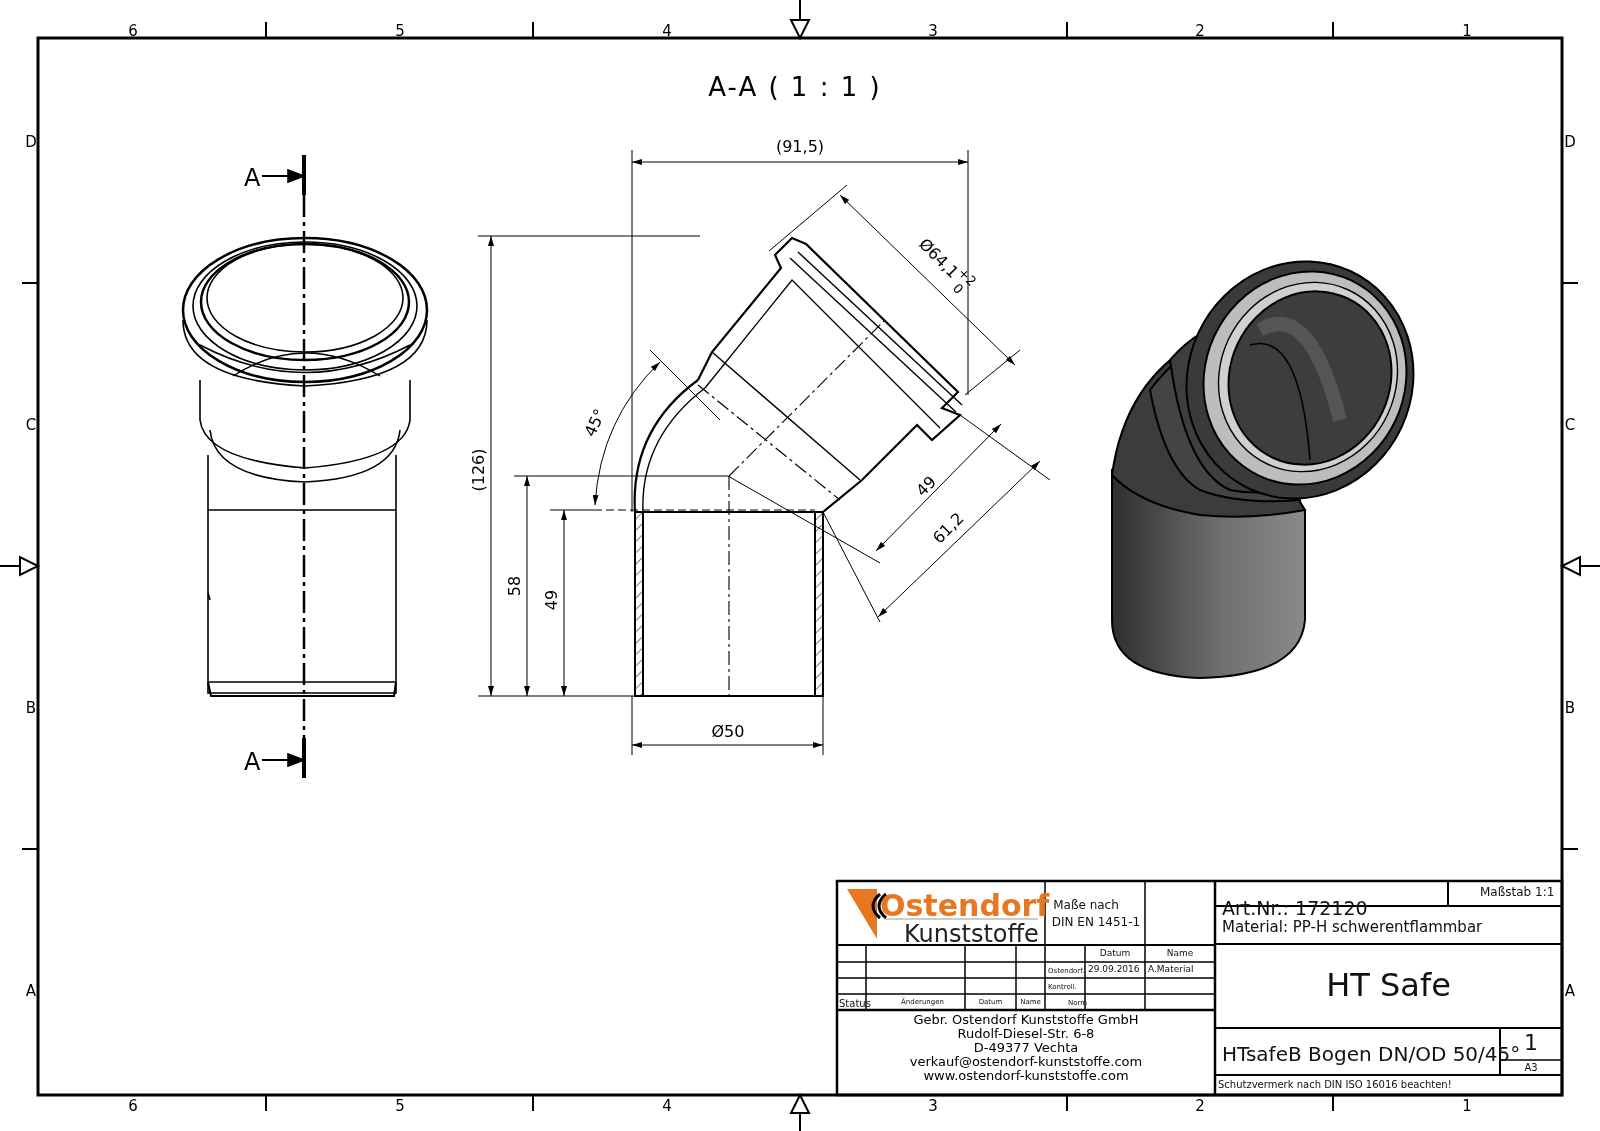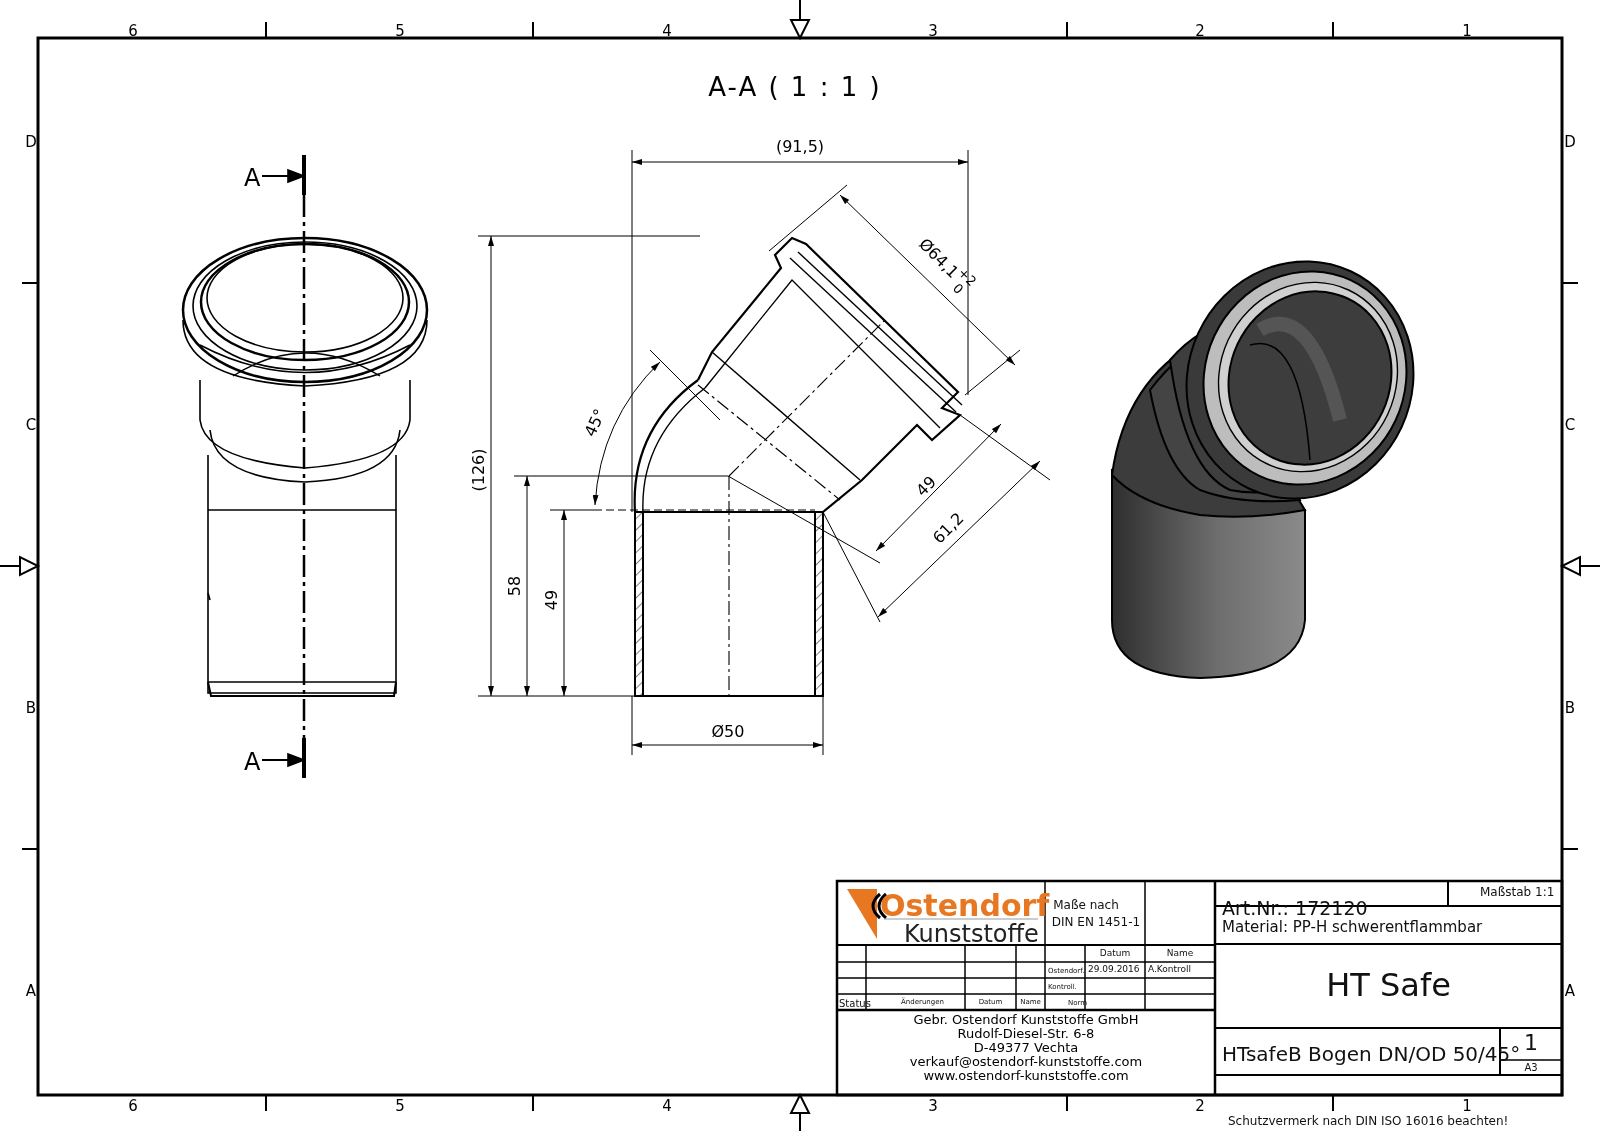--- a/index.html
+++ b/index.html
@@ -222,21 +222,21 @@
   </g>
 </svg>
 
 <div class="tb" style="left:1047px;top:898px;width:78px;text-align:center;font-size:12px;">Maße nach</div>
 <div class="tb" style="left:1047px;top:915px;width:98px;text-align:center;font-size:12px;">DIN EN 1451-1</div>
 
 <div class="tb" style="left:1085px;top:948px;width:60px;text-align:center;font-size:9px;">Datum</div>
 <div class="tb" style="left:1145px;top:948px;width:70px;text-align:center;font-size:9px;">Name</div>
 <div class="tb" style="left:1048px;top:967px;font-size:7px;">Ostendorf.</div>
 <div class="tb" style="left:1088px;top:964px;font-size:9px;">29.09.2016</div>
-<div class="tb" style="left:1148px;top:964px;font-size:9px;">A.Kontroll</div>
+<div class="tb" style="left:1148px;top:964px;font-size:9px;">A.Material</div>
 <div class="tb" style="left:1048px;top:983px;font-size:7px;">Kontroll.</div>
 <div class="tb" style="left:1048px;top:999px;font-size:7px;padding-left:20px;">Norm</div>
 <div class="tb" style="left:839px;top:998px;font-size:10px;">Status</div>
 <div class="tb" style="left:866px;top:998px;width:99px;text-align:center;font-size:7px;padding-left:7px;">Änderungen</div>
 <div class="tb" style="left:965px;top:998px;width:51px;text-align:center;font-size:7px;">Datum</div>
 <div class="tb" style="left:1016px;top:998px;width:29px;text-align:center;font-size:7px;">Name</div>
 
 <div style="position:absolute;left:837px;top:1013px;width:378px;text-align:center;font-size:13px;line-height:14px;font-family:'DejaVu Sans',sans-serif;">
   <div>Gebr. Ostendorf Kunststoffe GmbH</div>
   <div>Rudolf-Diesel-Str. 6-8</div>
@@ -245,13 +245,13 @@
   <div>www.ostendorf-kunststoffe.com</div>
 </div>
 
 <div class="tb" style="left:1222px;top:897px;font-size:19px;">Art.Nr.: 172120</div>
 <div class="tb" style="left:1452px;top:885px;font-size:12px;margin-left:28px;">Maßstab 1:1</div>
 <div class="tb" style="left:1222px;top:918px;font-size:15px;">Material: PP-H schwerentflammbar</div>
 <div class="tb" style="left:1215px;top:966px;width:347px;text-align:center;font-size:32px;">HT Safe</div>
 <div class="tb" style="left:1222px;top:1042px;font-size:20px;">HTsafeB Bogen DN/OD 50/45°</div>
 <div class="tb" style="left:1500px;top:1030px;width:62px;text-align:center;font-size:22px;">1</div>
 <div class="tb" style="left:1500px;top:1062px;width:62px;text-align:center;font-size:10px;">A3</div>
-<div class="tb" style="left:1218px;top:1114px;font-size:12px;margin-left:10px;">Schutzvermerk nach DIN ISO 16016 beachten!</div>
+<div class="tb" style="left:1218px;top:1079px;font-size:10px;">Schutzvermerk nach DIN ISO 16016 beachten!</div>
 
 </body></html>

